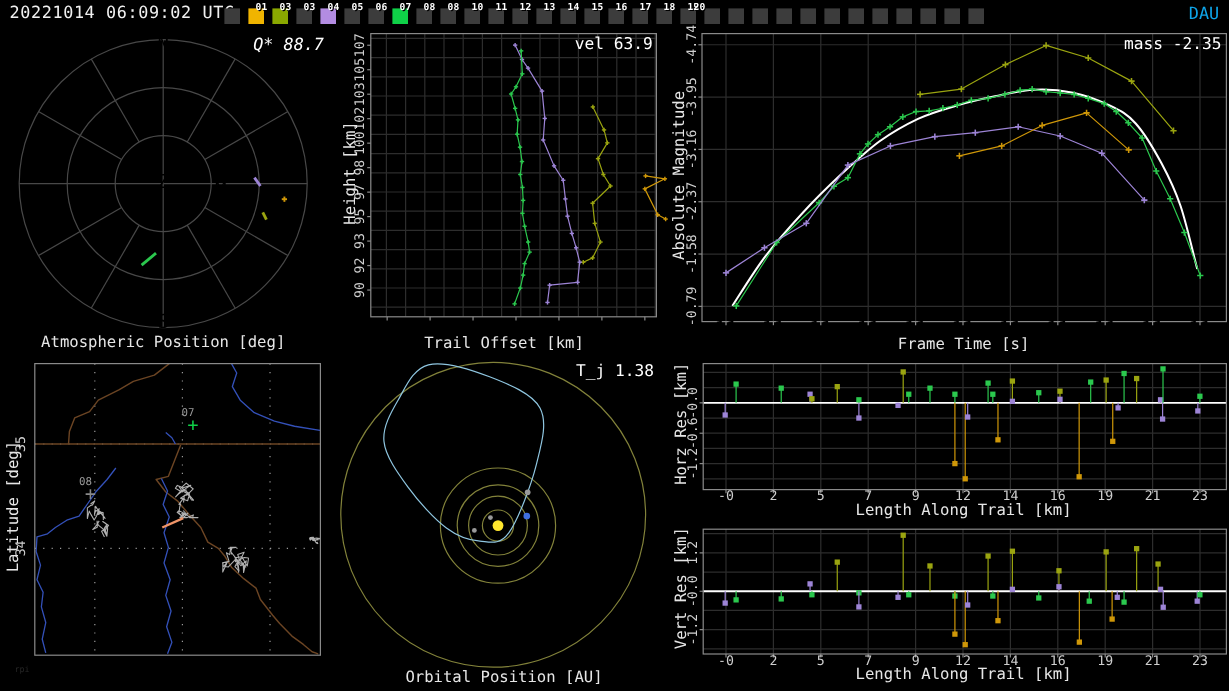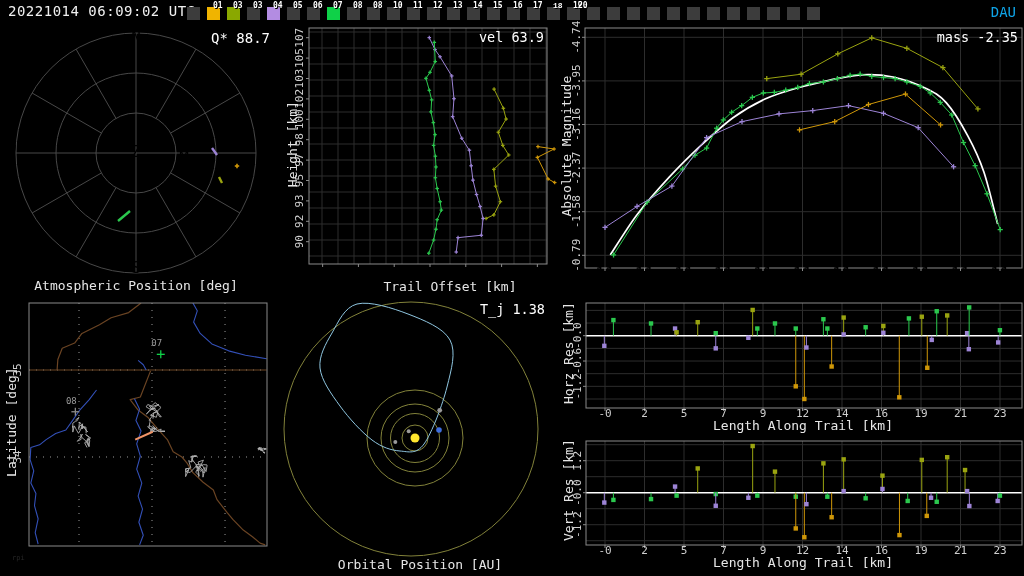--- a/index.html
+++ b/index.html
@@ -726,47 +726,48 @@
       <span class="sqnum" style="left: 453px;">13</span>
       <div class="sq" style="left: 467px; background: rgb(60, 60, 60);"></div>
       <span class="sqnum" style="left: 473px;">14</span>
       <div class="sq" style="left: 487px; background: rgb(60, 60, 60);"></div>
       <span class="sqnum" style="left: 493px;">15</span>
       <div class="sq" style="left: 507px; background: rgb(60, 60, 60);"></div>
       <span class="sqnum" style="left: 513px;">16</span>
       <div class="sq" style="left: 527px; background: rgb(60, 60, 60);"></div>
       <span class="sqnum" style="left: 533px;">17</span>
       <div class="sq" style="left: 547px; background: rgb(60, 60, 60);"></div>
-      <span class="sqnum" style="left: 553px; font-family: Liberation Mono, monospace;">18</span>
+      <span class="sqnum" style="left: 553px;">18</span>
       <div class="sq" style="left: 567px; background: rgb(60, 60, 60);"></div>
       <span class="sqnum" style="left: 573px;">19</span>
       <div class="sq" style="left: 587px; background: rgb(60, 60, 60);"></div>
       <span class="sqnum" style="left: 578px;">20</span>
       <div class="sq" style="left: 607px; background: rgb(60, 60, 60);"></div>
       <div class="sq" style="left: 627px; background: rgb(60, 60, 60);"></div>
       <div class="sq" style="left: 647px; background: rgb(60, 60, 60);"></div>
       <div class="sq" style="left: 667px; background: rgb(60, 60, 60);"></div>
       <div class="sq" style="left: 687px; background: rgb(60, 60, 60);"></div>
       <div class="sq" style="left: 707px; background: rgb(60, 60, 60);"></div>
       <div class="sq" style="left: 727px; background: rgb(60, 60, 60);"></div>
       <div class="sq" style="left: 747px; background: rgb(60, 60, 60);"></div>
       <div class="sq" style="left: 767px; background: rgb(60, 60, 60);"></div>
       <div class="sq" style="left: 787px; background: rgb(60, 60, 60);"></div>
       <div class="sq" style="left: 807px; background: rgb(60, 60, 60);"></div>
     </div>
 <div class="t" id="dau">DAU</div>
 
-<div class="t stat" style="left:150px;top:31px;width:120px;font-size:14px;">Q* 88.7</div>
+<div class="t stat" style="left:150px;top:31px;width:120px;font-size:14px;font-style:italic;">Q* 88.7</div>
 <div class="t title" style="left:26px;top:279px;width:220px;">Atmospheric Position [deg]</div>
 
 <div class="t stat" style="left:420px;top:30px;width:124px;">vel 63.9</div>
-<div class="t title" style="left:350px;top:280px;width:200px;">Trail Offset [km]</div>
+<div class="t title" style="left:320px;top:280px;width:200px;">Trail Offset [km]</div>
 <div class="t title rot" style="left:213px;top:137px;width:160px;">Height [km]</div>
 
 <div class="t stat" style="left:880px;top:30px;width:138px;">mass -2.35</div>
+<div class="t title" style="left:703px;top:281px;width:200px;">Frame Time [s]</div>
 <div class="t title rot" style="left:487px;top:139px;width:160px;">Absolute Magnitude</div>
 
 <div class="t title rot" style="left:-68px;top:415px;width:160px;">Latitude [deg]</div>
 
 <div class="t stat" style="left:420px;top:302px;width:125px;">T_j 1.38</div>
 <div class="t title" style="left:320px;top:558px;width:200px;">Orbital Position [AU]</div>
 
 <div class="t title rot" style="left:489px;top:346px;width:160px;">Horz Res [km]</div>
 <div class="t title" style="left:703px;top:419px;width:200px;">Length Along Trail [km]</div>
 <div class="t title rot" style="left:489px;top:483px;width:160px;">Vert Res [km]</div>

